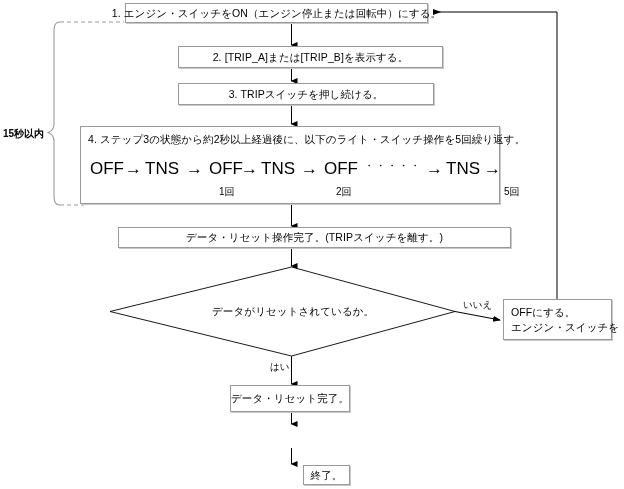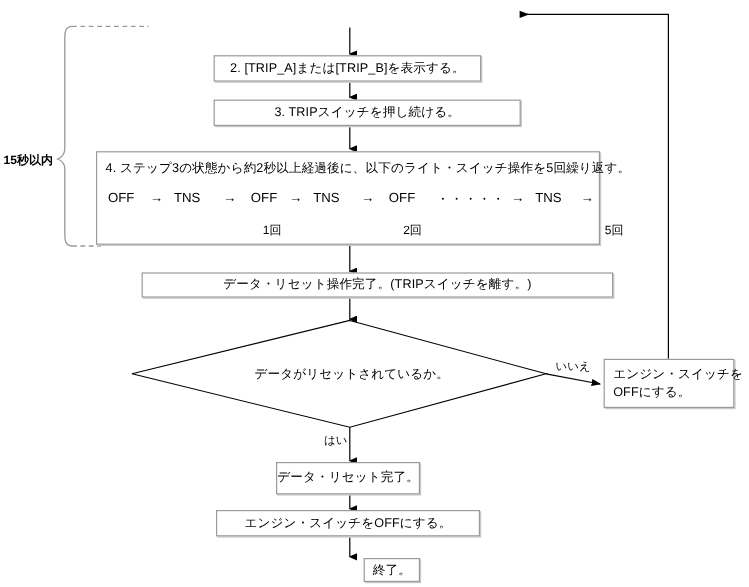--- a/index.html
+++ b/index.html
@@ -55,21 +55,21 @@
   .s4-title {
     position: absolute;
     left: 7px;
     top: 6px;
     font-size: 10.5px;
     white-space: nowrap;
     letter-spacing: 0.1px;
   }
   .seq-token {
     position: absolute;
-    font-size: 11px;
+    font-size: 17px;
     white-space: nowrap;
   }
   .seq-count {
     position: absolute;
     font-size: 10px;
     white-space: nowrap;
   }
   .edge-label {
     position: absolute;
     font-size: 9.5px;
@@ -158,22 +158,25 @@
                L 431 178
                C 435 178, 436 179, 437.5 183
                C 439 179, 440 178, 444 178
                L 468 178
                C 472 178, 474 176, 474 170"></path>
     </g>
   </svg>
 
   <div class="bracket-label" style="left:3px; top:127px;">15秒以内</div>
 
-
-  <div class="node" style="left:178px; top:46px; width:223px; height:22px;">
+  <div class="node" style="left:125px; top:3px; width:303px; height:20px;">
+    <span>1. エンジン・スイッチをON（エンジン停止または回転中）にする。</span>
+  </div>
+
+  <div class="node" style="left:178px; top:46px; width:265px; height:22px;">
     <span>2. [TRIP_A]または[TRIP_B]を表示する。</span>
   </div>
 
   <div class="node" style="left:178px; top:83px; width:256px; height:22px;">
     <span>3. TRIPスイッチを押し続ける。</span>
   </div>
 
   <div class="node-step4" style="left:80px; top:126px; width:420px; height:78px;">
     <div class="s4-title">4. ステップ3の状態から約2秒以上経過後に、以下のライト・スイッチ操作を5回繰り返す。</div>
 
@@ -199,29 +202,26 @@
   <div class="node" style="left:118px; top:227px; width:393px; height:21px;">
     <span>データ・リセット操作完了。(TRIPスイッチを離す。)</span>
   </div>
 
   <div class="diamond-label" style="left:212px; top:305px;">データがリセットされているか。</div>
 
   <div class="edge-label" style="left:463px; top:299px;">いいえ</div>
   <div class="edge-label" style="left:270px; top:361px;">はい</div>
 
   <div class="node left-align" style="left:503px; top:299px; width:109px; height:41px; display:block; padding-top:5px;">
+    <div style="font-size:10.5px; line-height:1.45;">OFFにする。</div>
     <div style="font-size:10.5px; line-height:1.45;">エンジン・スイッチを</div>
-    <div style="font-size:10.5px; line-height:1.45;">OFFにする。</div>
   </div>
 
   <div class="node" style="left:230px; top:385px; width:120px; height:27px;">
     <span>データ・リセット完了。</span>
   </div>
 
-  <div class="node" style="left:180px; top:425px; width:220px; height:22px;">
-    <span>エンジン・スイッチをOFFにする。</span>
-  </div>
 
   <div class="node" style="left:268px; top:465px; width:47px; height:20px;margin-left:35px;">
     <span>終了。</span>
   </div>
 
 </div>
 
 </body></html>

